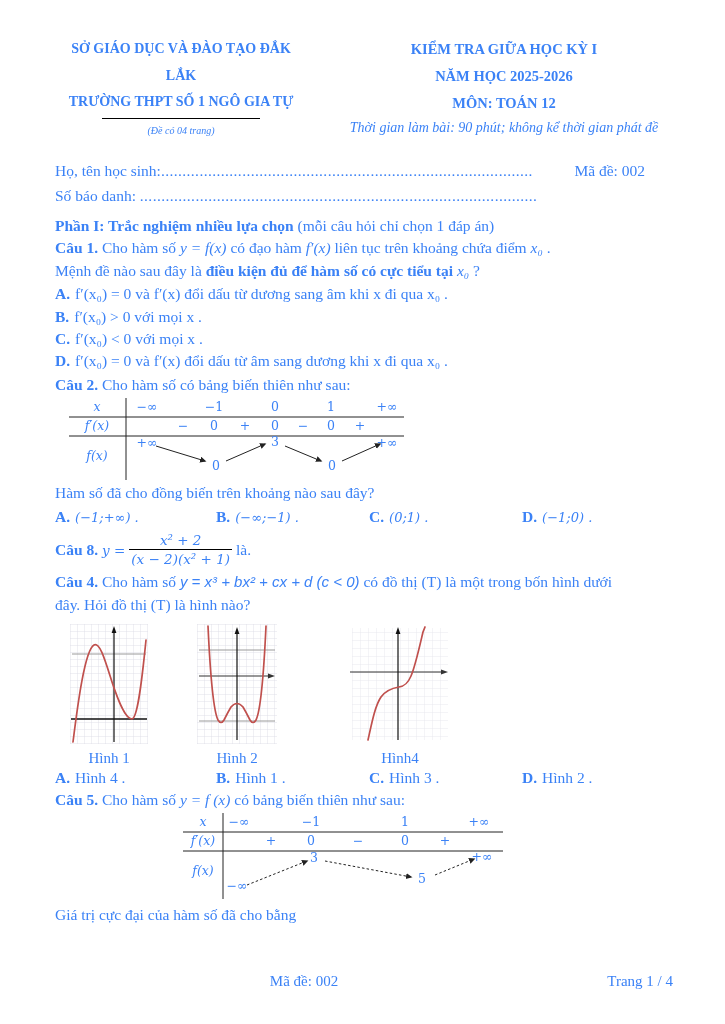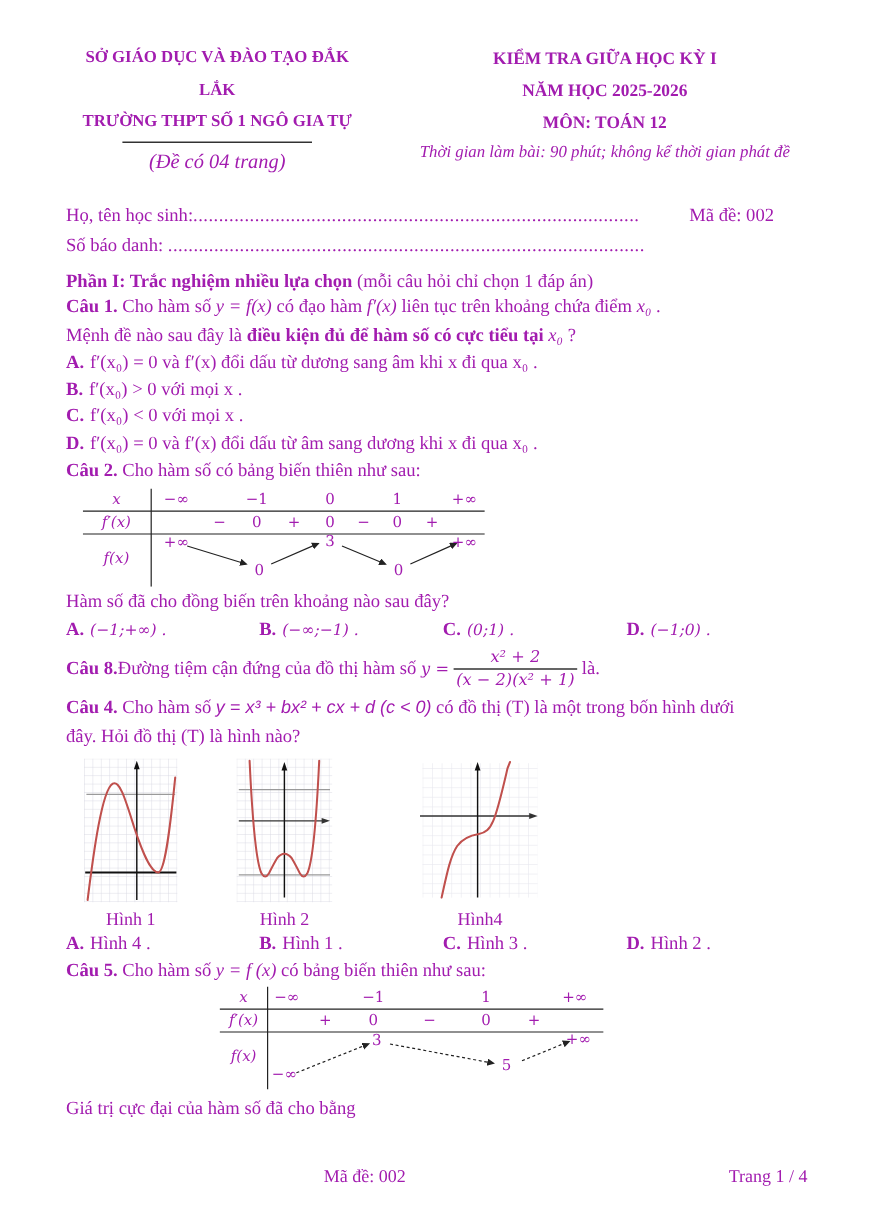--- a/index.html
+++ b/index.html
@@ -1,26 +1,26 @@
 <!DOCTYPE html>
 <html><head>
 <meta charset="utf-8">
 <style>
   html,body{margin:0;padding:0;background:#fff;}
   .page{position:relative;width:725px;height:1024px;box-sizing:border-box;
         padding:36px 52px 0 55px;background:#fff;overflow:hidden;
-        font-family:"Liberation Serif",serif;font-size:15.5px;color:#a21caf;}
+        font-family:"Liberation Serif",serif;font-size:15.5px;color:#3b82f6;}
   .b{font-weight:bold;}
   .math{font-style:italic;}
   
   .hdr{display:flex;}
   .hdr-left{width:252px;}
   .hdr-left .hl{font-weight:bold;font-size:14px;line-height:1.9;text-align:center;}
   .hdr-rule{width:158px;border-top:1.5px solid #000;margin:2px auto 6px auto;}
-  .hdr-note{font-style:italic;font-size:17px;text-align:center;margin-top:6px;}
+  .hdr-note{font-style:italic;font-size:10px;text-align:center;margin-top:6px;}
   .hdr-right{flex:1;margin-left:28px;}
   .hdr-right .hl{font-weight:bold;font-size:14.5px;line-height:1.85;text-align:center;}
   .hdr-right .ht{font-style:italic;font-size:14px;text-align:center;margin-top:4px;}
   
   .stu{display:flex;margin-top:26px;align-items:baseline;}
   .stu2{margin-top:7px;}
   .dots{letter-spacing:0.4px;}
   .mcode{margin-left:auto;padding-right:28px;}
   
   .part{margin-top:12px;}
@@ -142,21 +142,20 @@
   <div class="q">Hàm số đã cho đồng biến trên khoảng nào sau đây?</div>
   <div class="opts4">
     <div class="o1"><span class="ok">A.</span><span class="mopt">(−1;+∞) .</span></div>
     <div class="o2"><span class="ok">B.</span><span class="mopt">(−∞;−1) .</span></div>
     <div class="o3"><span class="ok">C.</span><span class="mopt">(0;1) .</span></div>
     <div class="o4"><span class="ok">D.</span><span class="mopt">(−1;0) .</span></div>
   </div>
 
   <div class="fwrap">
     <span class="b">Câu 8.</span>
-      <span> Đường tiệm cận đứng của đồ thị hàm số </span>
     <span class="math" style="font-family:'DejaVu Serif',serif;font-size:13.5px;margin-left:4px">y =</span>
     <span class="frac">
       <span class="num">x² + 2</span>
       <span class="den">(x − 2)(x² + 1)</span>
     </span>
     <span> là.</span>
   </div>
 
   <div class="q" style="margin-top:5px">
     <span class="b">Câu 4.</span><span> Cho hàm số </span><span class="math" style="font-family:Liberation Sans, sans-serif;font-size:15px">y = x³ + bx² + cx + d (c &lt; 0)</span><span> có đồ thị (T) là một trong bốn hình dưới</span>

